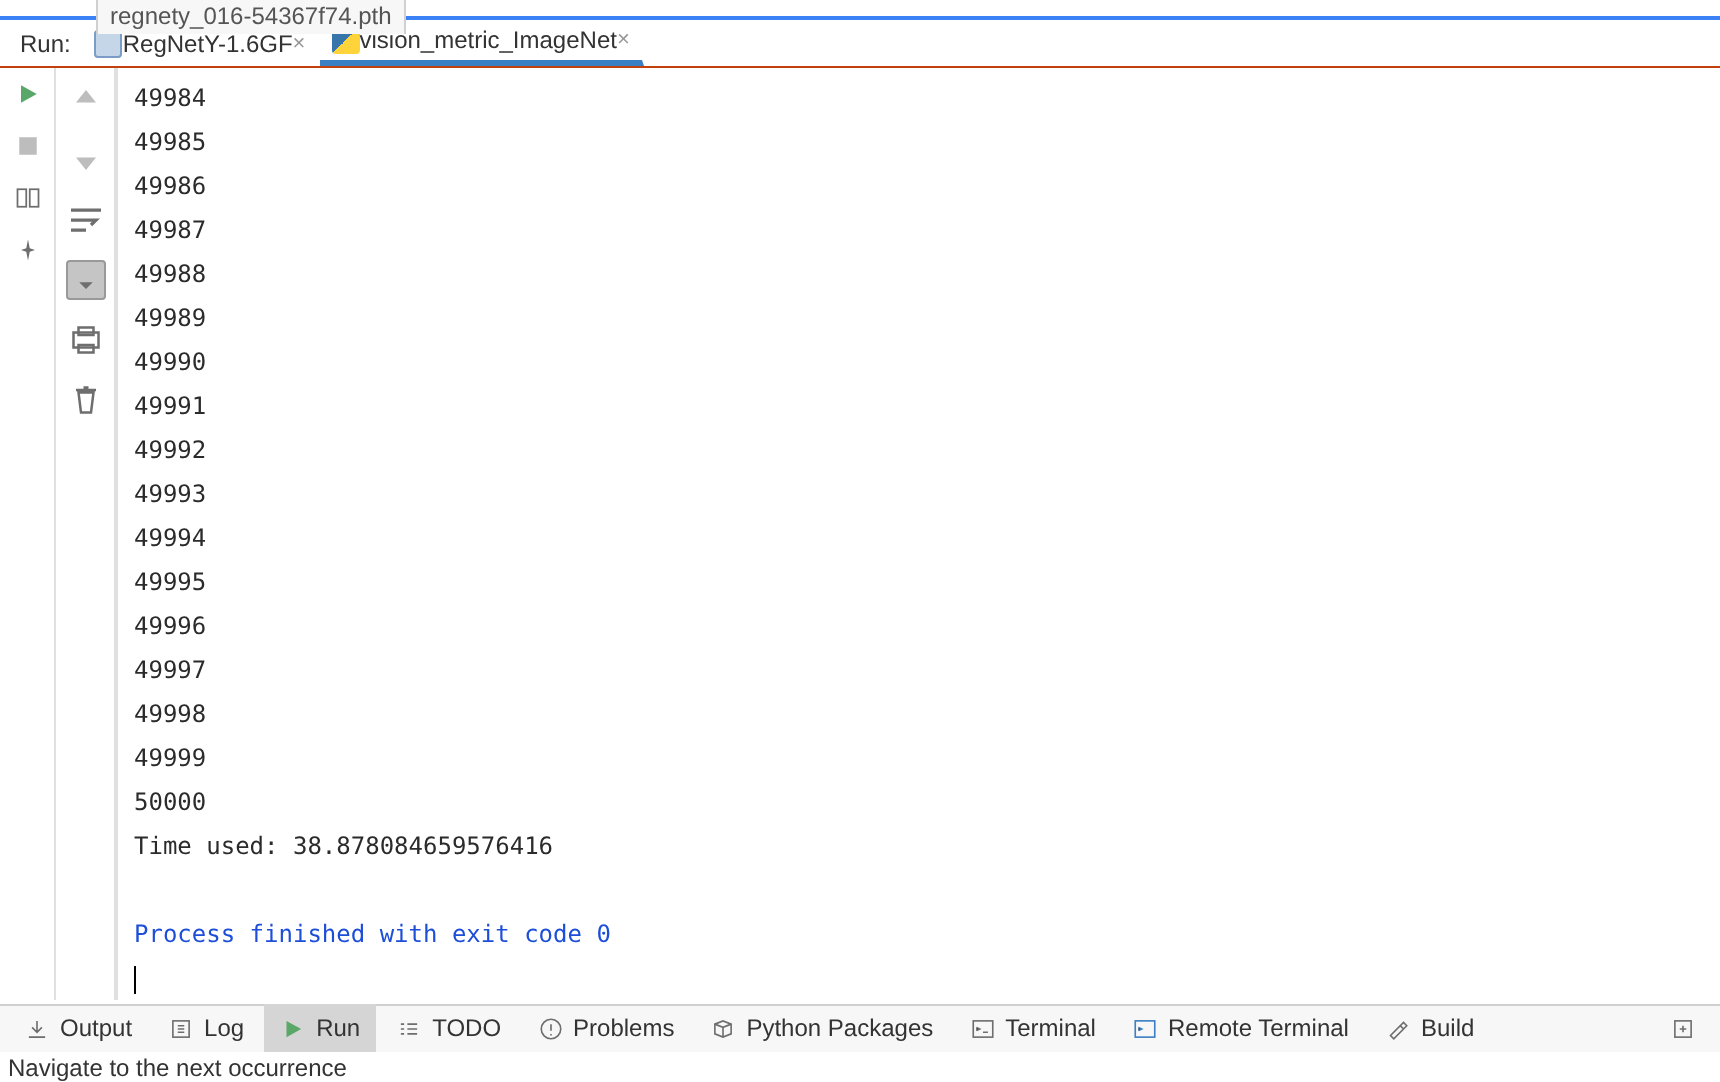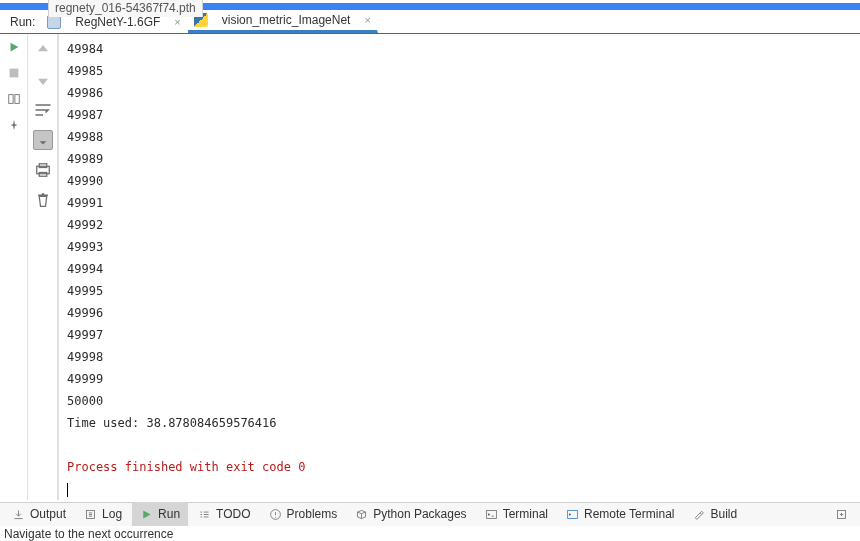--- a/index.html
+++ b/index.html
@@ -1,40 +1,40 @@
 <!DOCTYPE html>
 <html><head>
 <meta charset="utf-8">
 <style>
 * { box-sizing: border-box; margin: 0; padding: 0; }
 body { font-family: -apple-system, BlinkMacSystemFont, "Segoe UI", sans-serif; font-size: 12px; background: #fff; width: 860px; height: 541px; overflow: hidden; position: relative; }
 
-.top-edge { height: 10px; background: #fff; border-bottom: 7px solid #3b82f6; position: relative; }
+.top-edge { height: 10px; background: #fff; border-bottom: 2px solid #3b82f6; position: relative; }
 .top-edge-tab { position: absolute; left: 48px; top: -2px; font-size: 12px; color: #555; padding: 2px 6px; border: 1px solid #d0d0d0; border-bottom: none; background: #f7f7f7; }
 
 .tab-bar { display: flex; align-items: center; height: 24px; border-bottom: 1px solid #c2410c; padding-left: 4px; }
 .run-label { font-size: 12px; color: #333; padding: 0 6px; }
-.file-tab { display: inline-flex; align-items: center; height: 24px; padding: 0 6px; gap: 14px; font-size: 12px; color: #333; border-right: 1px solid transparent; cursor: pointer; }
+.file-tab { display: inline-flex; align-items: center; height: 24px; padding: 0 6px; gap: 0; font-size: 12px; color: #333; border-right: 1px solid transparent; cursor: pointer; }
 .file-tab.active { border-bottom: 3px solid #3b7fc4; height: 23px; }
 .file-tab .close { color: #999; font-size: 11px; }
 .icon-box { width: 14px; height: 14px; display: inline-block; border-radius: 2px; }
 .icon-file { background: #c5d6e8; border: 1px solid #7a9cc6; }
 .icon-py { background: linear-gradient(135deg,#3776ab 50%,#ffd43b 50%); }
 
 .main { display: flex; height: 466px; }
 .lg { width: 28px; border-right: 1px solid #e0e0e0; display: flex; flex-direction: column; align-items: center; padding-top: 6px; gap: 12px; }
 .lg svg { width: 14px; height: 14px; }
 .ib { width: 14px; height: 14px; display: flex; align-items: center; justify-content: center; cursor: pointer; }
 
 .rg { width: 30px; border-right: 1px solid #e0e0e0; display: flex; flex-direction: column; align-items: center; padding-top: 6px; gap: 10px; }
 .rg .ib { width: 20px; height: 20px; }
 .rg .ib.active { background: #c5c5c5; border: 1px solid #999; border-radius: 2px; }
 
 .console { flex: 1; font-family: "Menlo","Consolas",monospace; font-size: 12px; line-height: 22px; padding: 4px 8px; color: #2b2b2b; overflow: hidden; white-space: pre; border-left: 1px solid #e0e0e0; position: relative; }
-.console .proc { color: #b91c1c; }
+.console .proc { color: #1d4ed8; }
 .caret { display: inline-block; width: 1px; height: 14px; background: #000; vertical-align: middle; }
 
 .bottom-bar { position: absolute; bottom: 15px; left: 0; right: 0; height: 24px; border-top: 1px solid #d0d0d0; display: flex; align-items: flex-end; gap: 2px; padding: 0 4px; background: #f7f7f7; }
 .bb-item { display: inline-flex; align-items: center; gap: 5px; padding: 0 8px; height: 24px; font-size: 12px; color: #333; cursor: pointer; }
 .bb-item.active { background: #d5d5d5; }
 .bb-item svg { width: 13px; height: 13px; }
 
 .status { position: absolute; bottom: 0; left: 0; right: 0; height: 15px; padding: 0 4px; font-size: 12px; color: #333; display: flex; align-items: center; overflow: hidden; }
 </style>
 </head>

